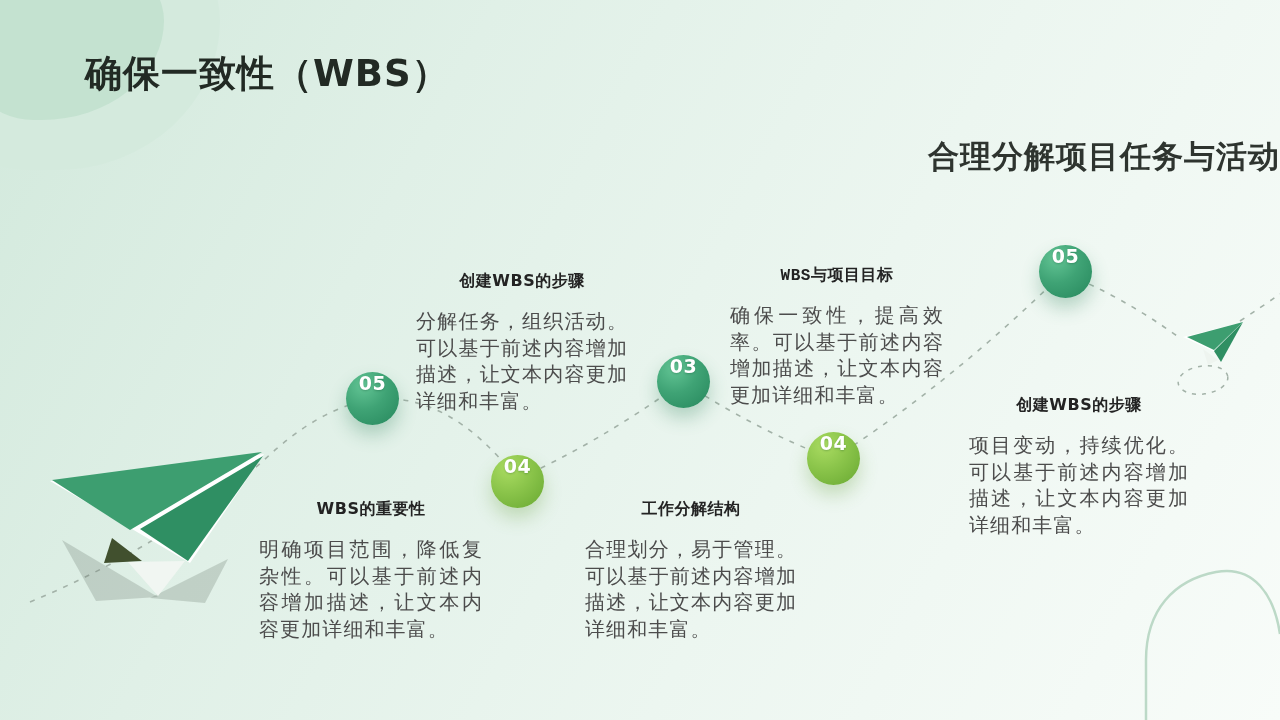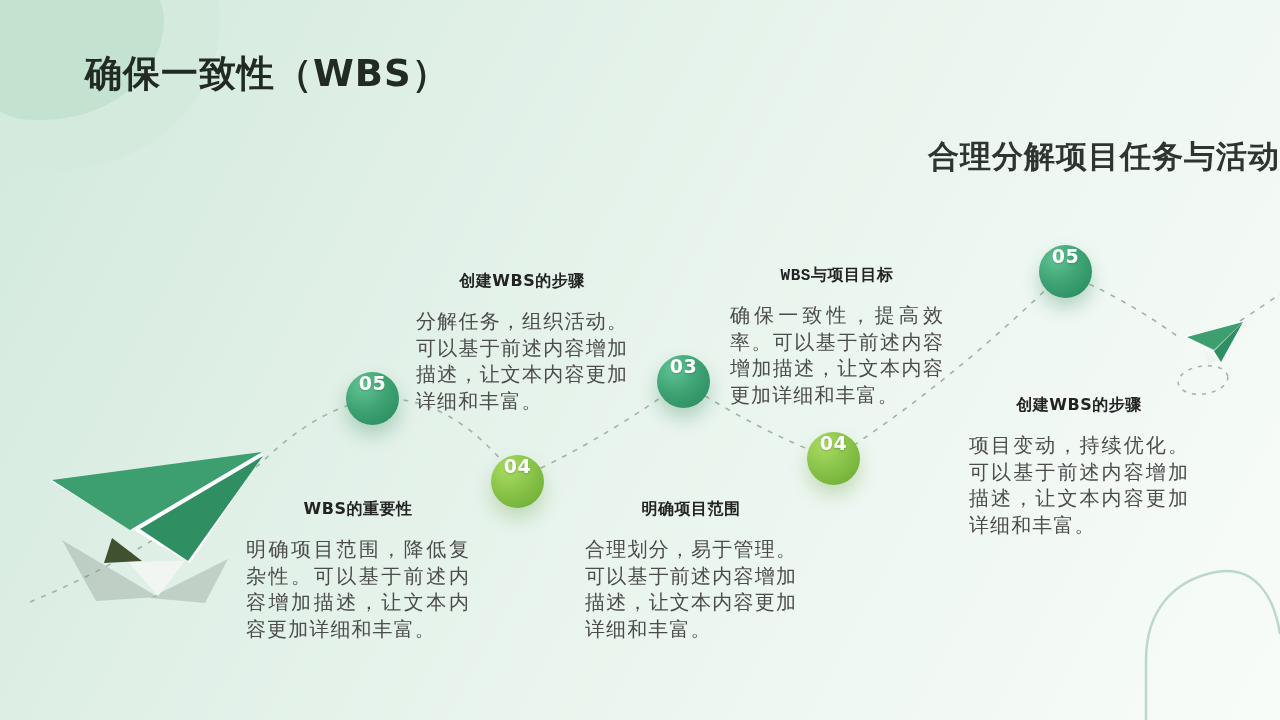--- a/index.html
+++ b/index.html
@@ -58,21 +58,21 @@
   
   .step-block{position:absolute;}
   .step-heading{
     text-align:center;font-size:16px;line-height:31px;font-weight:bold;
     color:#232323;letter-spacing:.5px;margin:0 0 12px 0;
   }
   .step-body{
     font-size:20px;line-height:26.5px;color:#4c4c4c;
     letter-spacing:1.1px;text-align:justify;margin:0;
   }
-  .b1{left:246px;top:493px;width:224px;}
+  .b1{left:259px;top:493px;width:224px;}
   .b2{left:416px;top:265px;width:212px;}
   .b3{left:585px;top:493px;width:212px;}
   .b4{left:730px;top:261px;width:214px;font-family:Liberation Mono, monospace;}
   .b5{left:969px;top:389px;width:220px;}
 </style>
 </head>
 <body>
 
 <div class="slide">
 
@@ -131,21 +131,21 @@
 
   <div class="step-block b1">
     <div class="step-heading">WBS的重要性</div>
     <p class="step-body">明确项目范围，降低复杂性。可以基于前述内容增加描述，让文本内容更加详细和丰富。</p>
   </div>
   <div class="step-block b2">
     <div class="step-heading">创建WBS的步骤</div>
     <p class="step-body">分解任务，组织活动。可以基于前述内容增加描述，让文本内容更加详细和丰富。</p>
   </div>
   <div class="step-block b3">
-    <div class="step-heading">明确项目范围</div>
+    <div class="step-heading">工作分解结构</div>
     <p class="step-body">合理划分，易于管理。可以基于前述内容增加描述，让文本内容更加详细和丰富。</p>
   </div>
   <div class="step-block b4">
     <div class="step-heading">WBS与项目目标</div>
     <p class="step-body">确保一致性，提高效率。可以基于前述内容增加描述，让文本内容更加详细和丰富。</p>
   </div>
   <div class="step-block b5">
     <div class="step-heading">创建WBS的步骤</div>
     <p class="step-body">项目变动，持续优化。可以基于前述内容增加描述，让文本内容更加详细和丰富。</p>
   </div>

